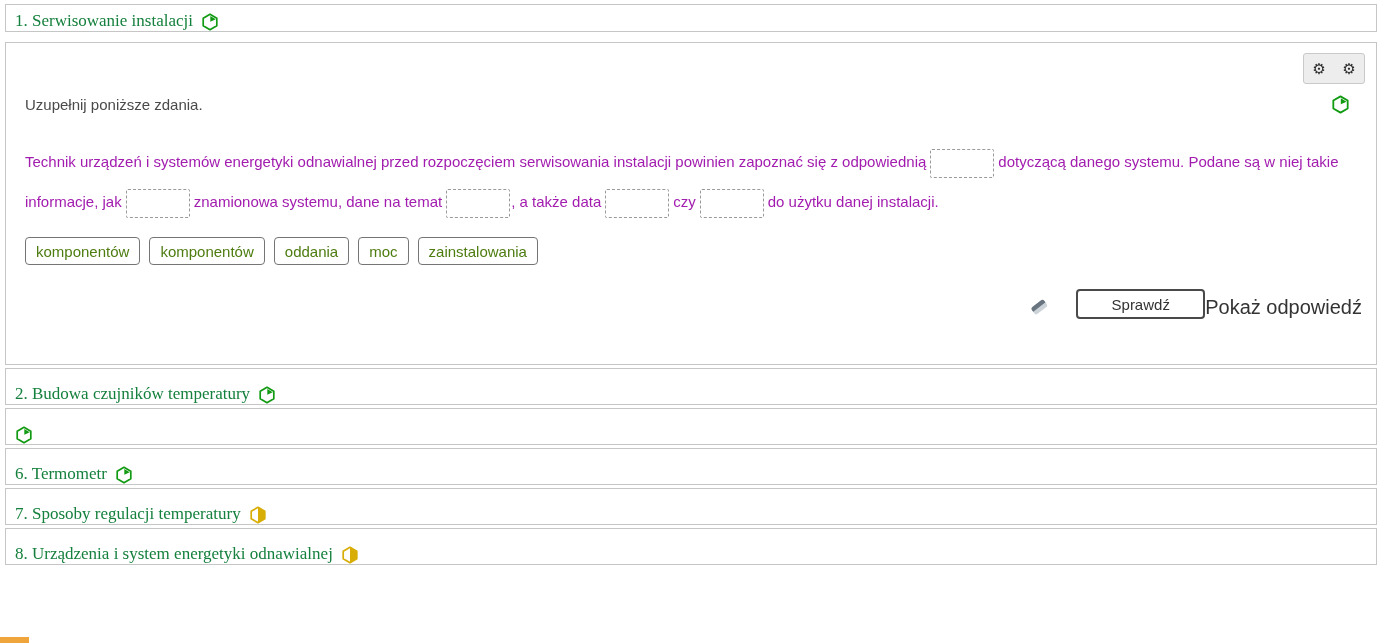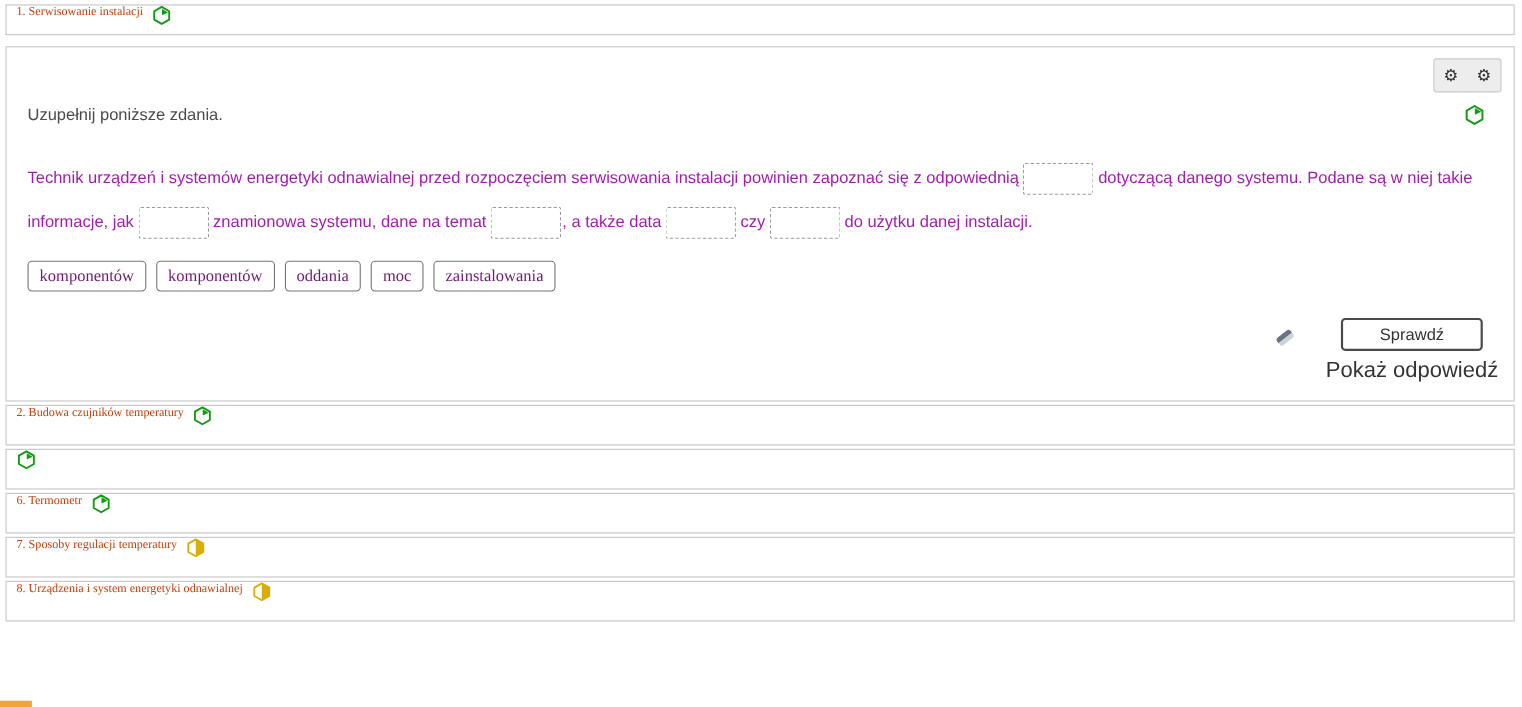--- a/index.html
+++ b/index.html
@@ -8,28 +8,28 @@
     position: relative;
     width: 1384px;
     height: 643px;
     background: #ffffff;
     overflow: hidden;
     font-family: "Liberation Sans", sans-serif;
   }
   
   .acc-row {
     display: flex;
-    align-items: flex-start;
+    align-items: flex-end;
     gap: 8px;
     padding-left: 9px;
     border: 1px solid #c6c6c6;
     background: #ffffff;
     font-family: "Liberation Serif", "DejaVu Serif", serif;
-    font-size: 11px;
-    color: #c2410c;
+    font-size: 17px;
+    color: #15803d;
     cursor: pointer;
   }
   .header-row {
     position: absolute;
     left: 5px; top: 4px;
     width: 1372px; height: 28px;
   }
   .items {
     position: absolute;
     left: 5px; top: 368px;
@@ -105,40 +105,40 @@
     left: 19px; top: 194px;
     display: flex;
     gap: 9px;
   }
   .tile {
     height: 28px;
     padding: 0 10px;
     border: 1px solid #757575;
     border-radius: 4px;
     background: #ffffff;
-    font-family: Liberation Serif, serif;
-    font-size: 15px;
-    color: #701a75;
+    font-family: Liberation Sans, sans-serif;
+    font-size: 15px;
+    color: #4d7c0f;
     display: flex; align-items: center;
     cursor: pointer;
   }
   .actions {
     position: absolute;
     right: 14px; top: 246px;
     display: flex;
     align-items: flex-start;
     gap: 26px;
   }
   .eraser-btn {
     border: none; background: transparent;
     margin-top: 9px;
     cursor: pointer;
     line-height: 0;
   }
-  .check-col { display: flex; flex-direction: column; align-items: center; }
+  .check-col { display: flex; align-items: center; }
   .check-btn {
     width: 129px; height: 30px;
     border: 2px solid #4a4a4a;
     border-radius: 4px;
     background: #ffffff;
     font-family: "Liberation Sans", sans-serif;
     font-size: 15px;
     color: #333333;
     cursor: pointer;
   }

